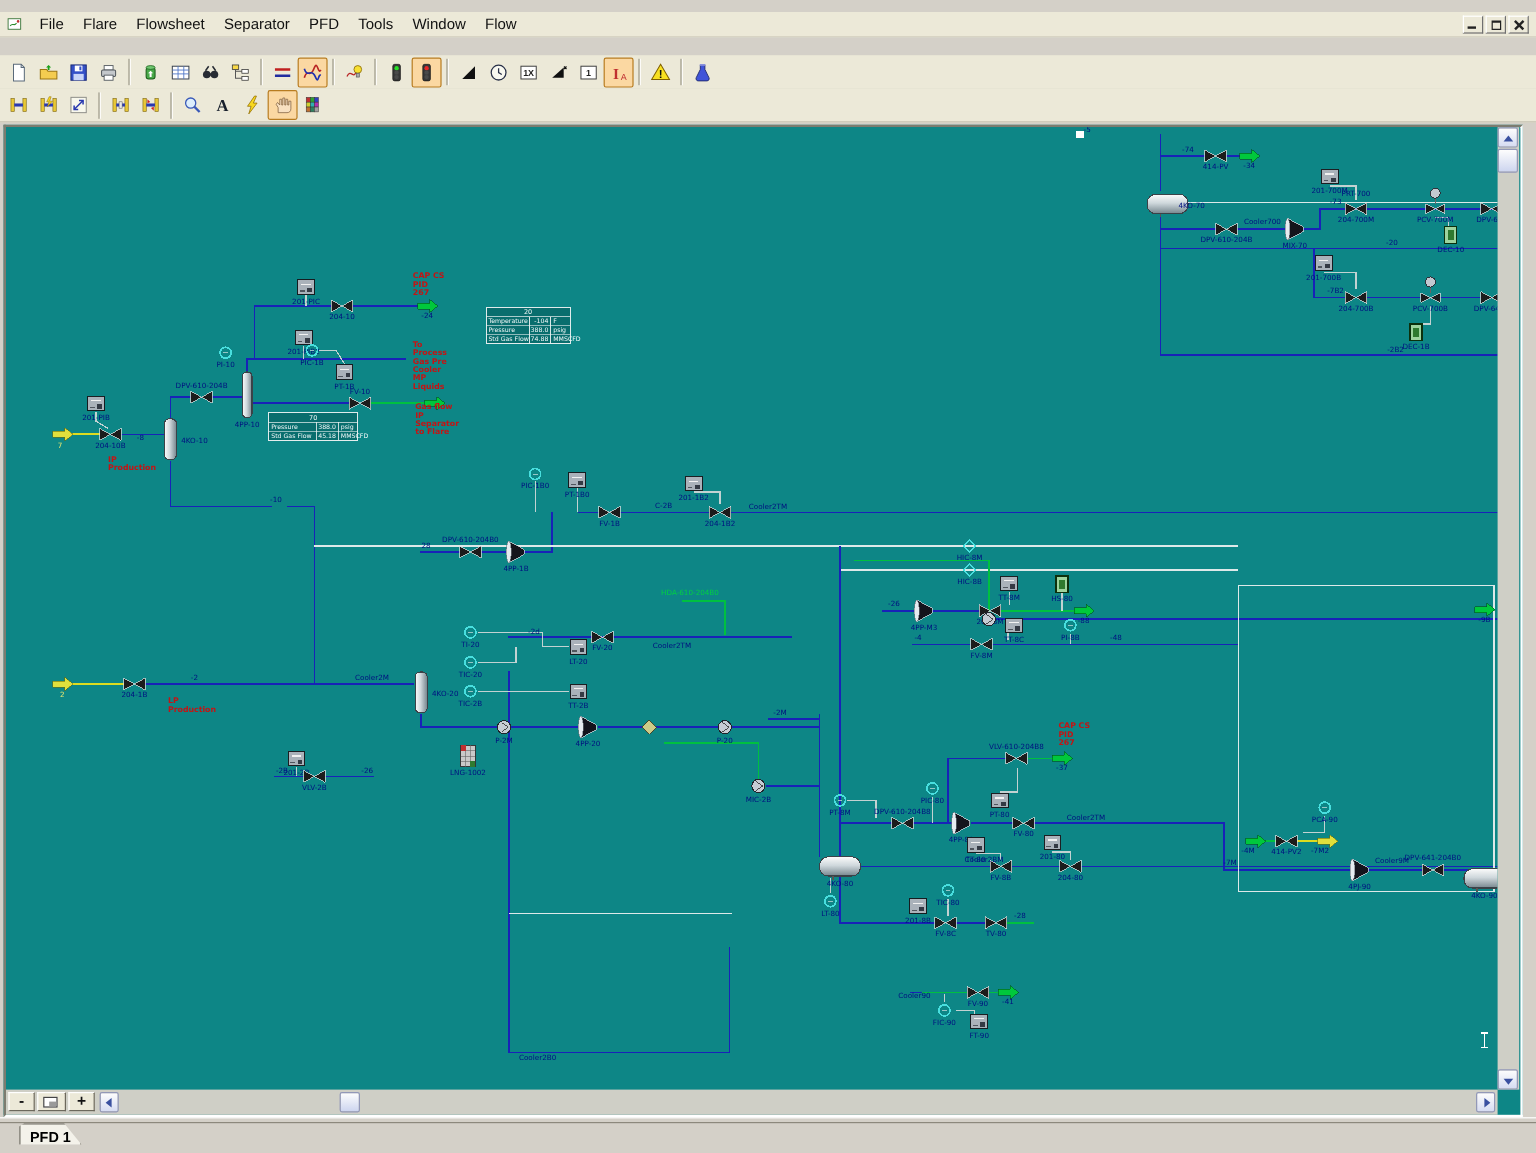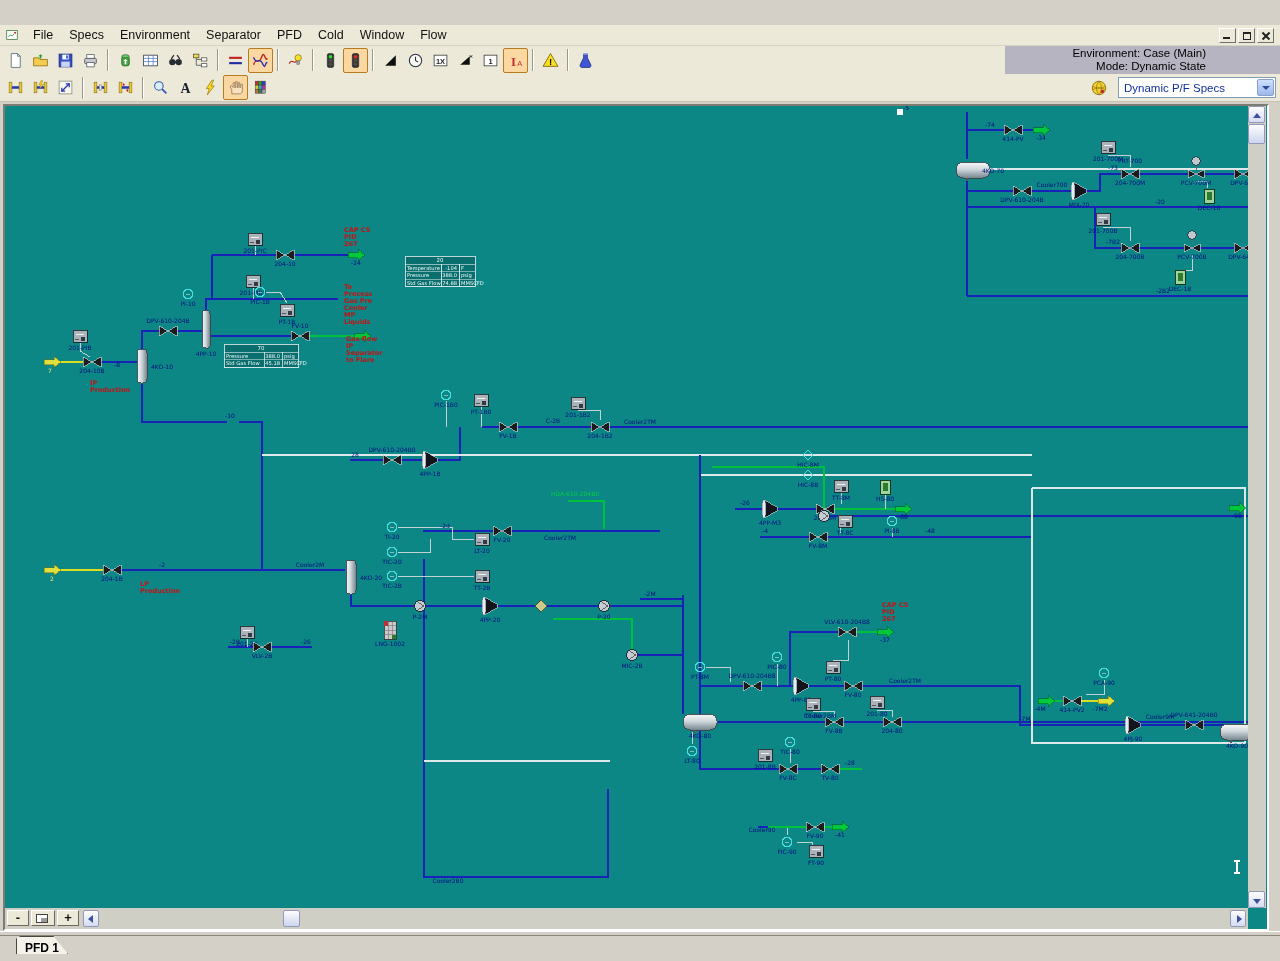--- a/index.html
+++ b/index.html
@@ -15,21 +15,21 @@
   .cap-btns { display:flex; gap:2px; }
   .cap-btn { width:21px; height:21px; border-radius:3px; border:1px solid #e8f0ff;
     background:linear-gradient(180deg,#7aa2ea,#3a66cc 40%,#2a52bc); position:relative; cursor:default; }
   .cap-btn.close { background:linear-gradient(180deg,#f0a078,#dc5a34 40%,#c84424); }
   .cap-btn .g-min { position:absolute; left:4px; bottom:4px; width:8px; height:3px; background:#fff; }
   .cap-btn .g-rest { position:absolute; left:4px; top:4px; width:9px; height:9px; border:2px solid #fff; border-top-width:3px; }
   .cap-btn .g-x1,.cap-btn .g-x2 { position:absolute; left:3px; top:8.5px; width:13px; height:2.4px; background:#fff; }
   .g-x1 { transform:rotate(45deg); } .g-x2 { transform:rotate(-45deg); }
 
   
-  .menubar { position:absolute; left:0; top:25px; width:1280px; height:21px; background:#ece9d8;
+  .menubar { position:absolute; left:0; top:10px; width:1280px; height:21px; background:#ece9d8;
     border-bottom:1px solid #d8d4c4; display:flex; align-items:center; padding-left:2px; }
   .mdi-icon { width:16px; height:14px; margin:0 5px 0 2px; }
   .menu-item { font-size:12.5px; color:#111; padding:2px 8px; }
   .mdi-btns { margin-left:auto; display:flex; gap:2px; padding-right:6px; }
   .mdi-btn { width:17px; height:15px; background:#ece9d8; border:1px solid; border-color:#fff #707070 #707070 #fff; position:relative; }
   .mdi-btn .g-min { position:absolute; left:3px; bottom:3px; width:7px; height:2px; background:#222; }
   .mdi-btn .g-rest { position:absolute; left:3.5px; top:3px; width:8px; height:8px; border:1px solid #222; border-top-width:2px; }
   .mdi-btn .g-x1,.mdi-btn .g-x2 { position:absolute; left:2.5px; top:6px; width:10px; height:1.8px; background:#222; }
 
   
@@ -253,25 +253,25 @@
 
 <div class="window">
 
 
   <div class="menubar">
     <svg class="mdi-icon">
         <use href="#i-mdi"></use>
       </svg>
     <div id="menu" style="display:flex">
         <div class="menu-item">File</div>
-        <div class="menu-item">Specs</div>
-        <div class="menu-item">Environment</div>
+        <div class="menu-item">Flare</div>
+        <div class="menu-item">Flowsheet</div>
         <div class="menu-item">Separator</div>
         <div class="menu-item">PFD</div>
-        <div class="menu-item">Cold</div>
+        <div class="menu-item">Tools</div>
         <div class="menu-item">Window</div>
         <div class="menu-item">Flow</div>
       </div>
     <div class="mdi-btns">
       <div class="mdi-btn">
           <div class="g-min"></div>
         </div>
       <div class="mdi-btn">
           <div class="g-rest"></div>
         </div>
@@ -390,24 +390,20 @@
             <use href="#i-warn"></use>
           </svg>
         </div>
         <div class="tb-sep"></div>
         <div class="tb-btn">
           <svg>
             <use href="#i-flask"></use>
           </svg>
         </div>
       </div>
-    <div class="env-panel">
-      <div>Environment: Case (Main)</div>
-      <div>Mode: Dynamic State</div>
-    </div>
   </div>
 
   <div class="tbrow2">
     <div class="tb-left" id="tb-pfd">
         <div class="tb-btn">
           <svg>
             <use href="#i-att1"></use>
           </svg>
         </div>
         <div class="tb-btn">
@@ -451,29 +447,20 @@
           <svg>
             <use href="#i-hand"></use>
           </svg>
         </div>
         <div class="tb-btn">
           <svg>
             <use href="#i-palette"></use>
           </svg>
         </div>
       </div>
-    <div class="spec-area">
-      <svg class="globe">
-          <use href="#i-globe"></use>
-        </svg>
-      <div class="dropdown">
-        <span class="val">Dynamic P/F Specs</span>
-        <span class="dd-btn"></span>
-      </div>
-    </div>
   </div>
 
   <div class="canvas-frame"></div>
   <svg id="pfd" viewBox="5 107 1243 802" shape-rendering="crispEdges">
       <polyline points="46,363 88,363" fill="none" stroke="#dcdc20" stroke-width="1.8"></polyline>
       <polyline points="97,363 137,363" fill="none" stroke="#1822b8" stroke-width="1.3"></polyline>
       <polyline points="142,385 142,423 227,423" fill="none" stroke="#1822b8" stroke-width="1.3"></polyline>
       <polyline points="239,423 262,423 262,571" fill="none" stroke="#1822b8" stroke-width="1.3"></polyline>
       <polyline points="142,350 142,332 161,332" fill="none" stroke="#1822b8" stroke-width="1.3"></polyline>
       <polyline points="175,332 202,332" fill="none" stroke="#1822b8" stroke-width="1.3"></polyline>

